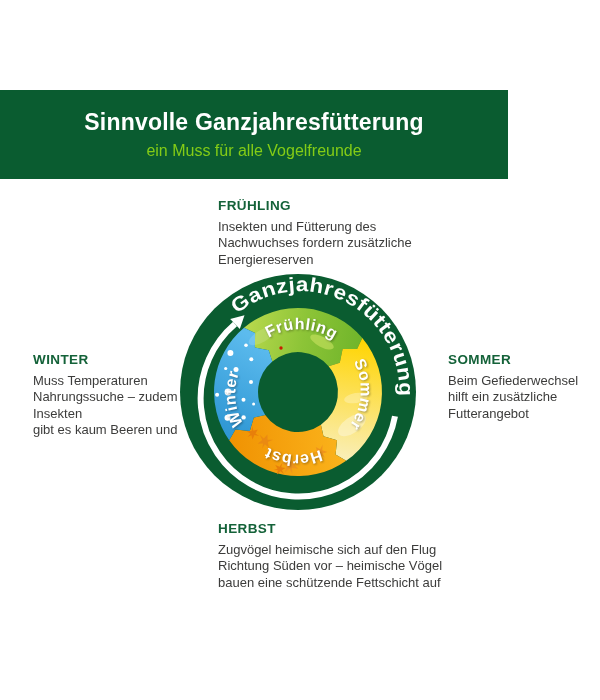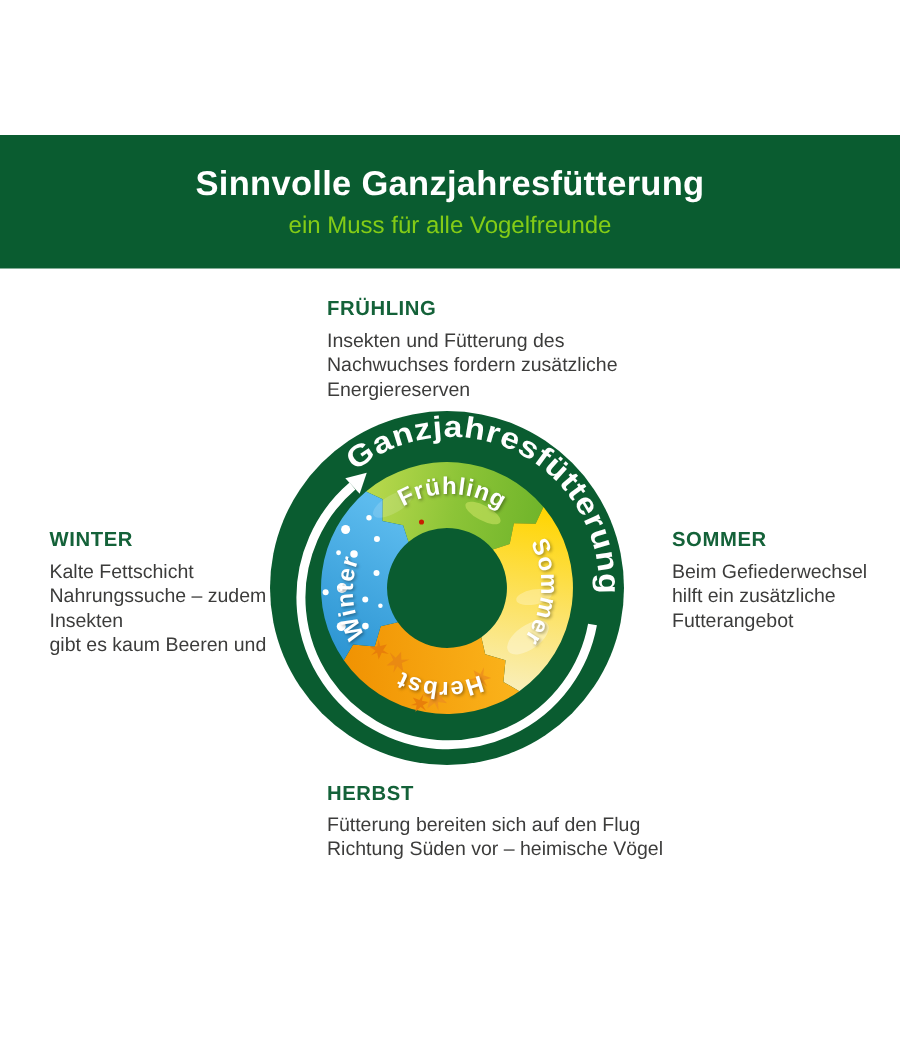--- a/index.html
+++ b/index.html
@@ -1,21 +1,21 @@
 <!DOCTYPE html>
 <html><head>
 <meta charset="utf-8">
 <style>
   html,body{margin:0;padding:0;background:#fff;}
   #stage{
     position:relative;width:600px;height:700px;background:#ffffff;overflow:hidden;
     font-family:"Liberation Sans","DejaVu Sans",sans-serif;
   }
   .band{
-    position:absolute;left:0;top:90px;width:600px;height:89px;background:#0a5c30;
+    position:absolute;left:0;top:90px;width:508px;height:89px;background:#0a5c30;
     display:flex;flex-direction:column;justify-content:center;align-items:center;gap:9px;
   }
   .band .title{color:#fff;font-size:23px;font-weight:bold;line-height:1;letter-spacing:.2px;}
   .band .subtitle{color:#84cc16;font-size:16px;font-weight:400;line-height:1;}
   .callout{position:absolute;font-size:13px;line-height:16.5px;color:#3c3c3b;}
   .callout .h{font-weight:bold;font-size:13.5px;color:#146239;letter-spacing:.4px;margin:0 0 4px 0;}
   .co-fruehling{left:218px;top:198px;width:210px;}
   .co-winter{left:33px;top:352px;width:165px;}
   .co-sommer{left:448px;top:352px;width:150px;}
   .co-herbst{left:218px;top:521px;width:250px;}
@@ -36,37 +36,38 @@
 
   <div class="callout co-fruehling">
     <div class="h">FRÜHLING</div>
     <div>Insekten und Fütterung des</div>
     <div>Nachwuchses fordern zusätzliche</div>
     <div>Energiereserven</div>
   </div>
 
   <div class="callout co-winter">
     <div class="h">WINTER</div>
-    <div>Kalte Fettschicht</div>
+    <div>Muss Temperaturen</div>
     <div>Nahrungssuche – zudem</div>
     <div>Insekten</div>
     <div>gibt es kaum Beeren und</div>
   </div>
 
   <div class="callout co-sommer">
     <div class="h">SOMMER</div>
     <div>Beim Gefiederwechsel</div>
     <div>hilft ein zusätzliche</div>
     <div>Futterangebot</div>
   </div>
 
   <div class="callout co-herbst">
     <div class="h">HERBST</div>
-    <div>Fütterung bereiten sich auf den Flug</div>
+    <div>Zugvögel heimische sich auf den Flug</div>
     <div>Richtung Süden vor – heimische Vögel</div>
+    <div>bauen eine schützende Fettschicht auf</div>
   </div>
 
   <svg width="600" height="700" viewBox="0 0 600 700">
     <defs>
       <linearGradient id="gradFruehling" gradientUnits="userSpaceOnUse" x1="244" y1="330" x2="362" y2="352">
         <stop offset="0" stop-color="#b9d94d"></stop>
         <stop offset="0.5" stop-color="#8cc437"></stop>
         <stop offset="1" stop-color="#6fb42a"></stop>
       </linearGradient>
       <linearGradient id="gradSommer" gradientUnits="userSpaceOnUse" x1="352" y1="340" x2="332" y2="460">

